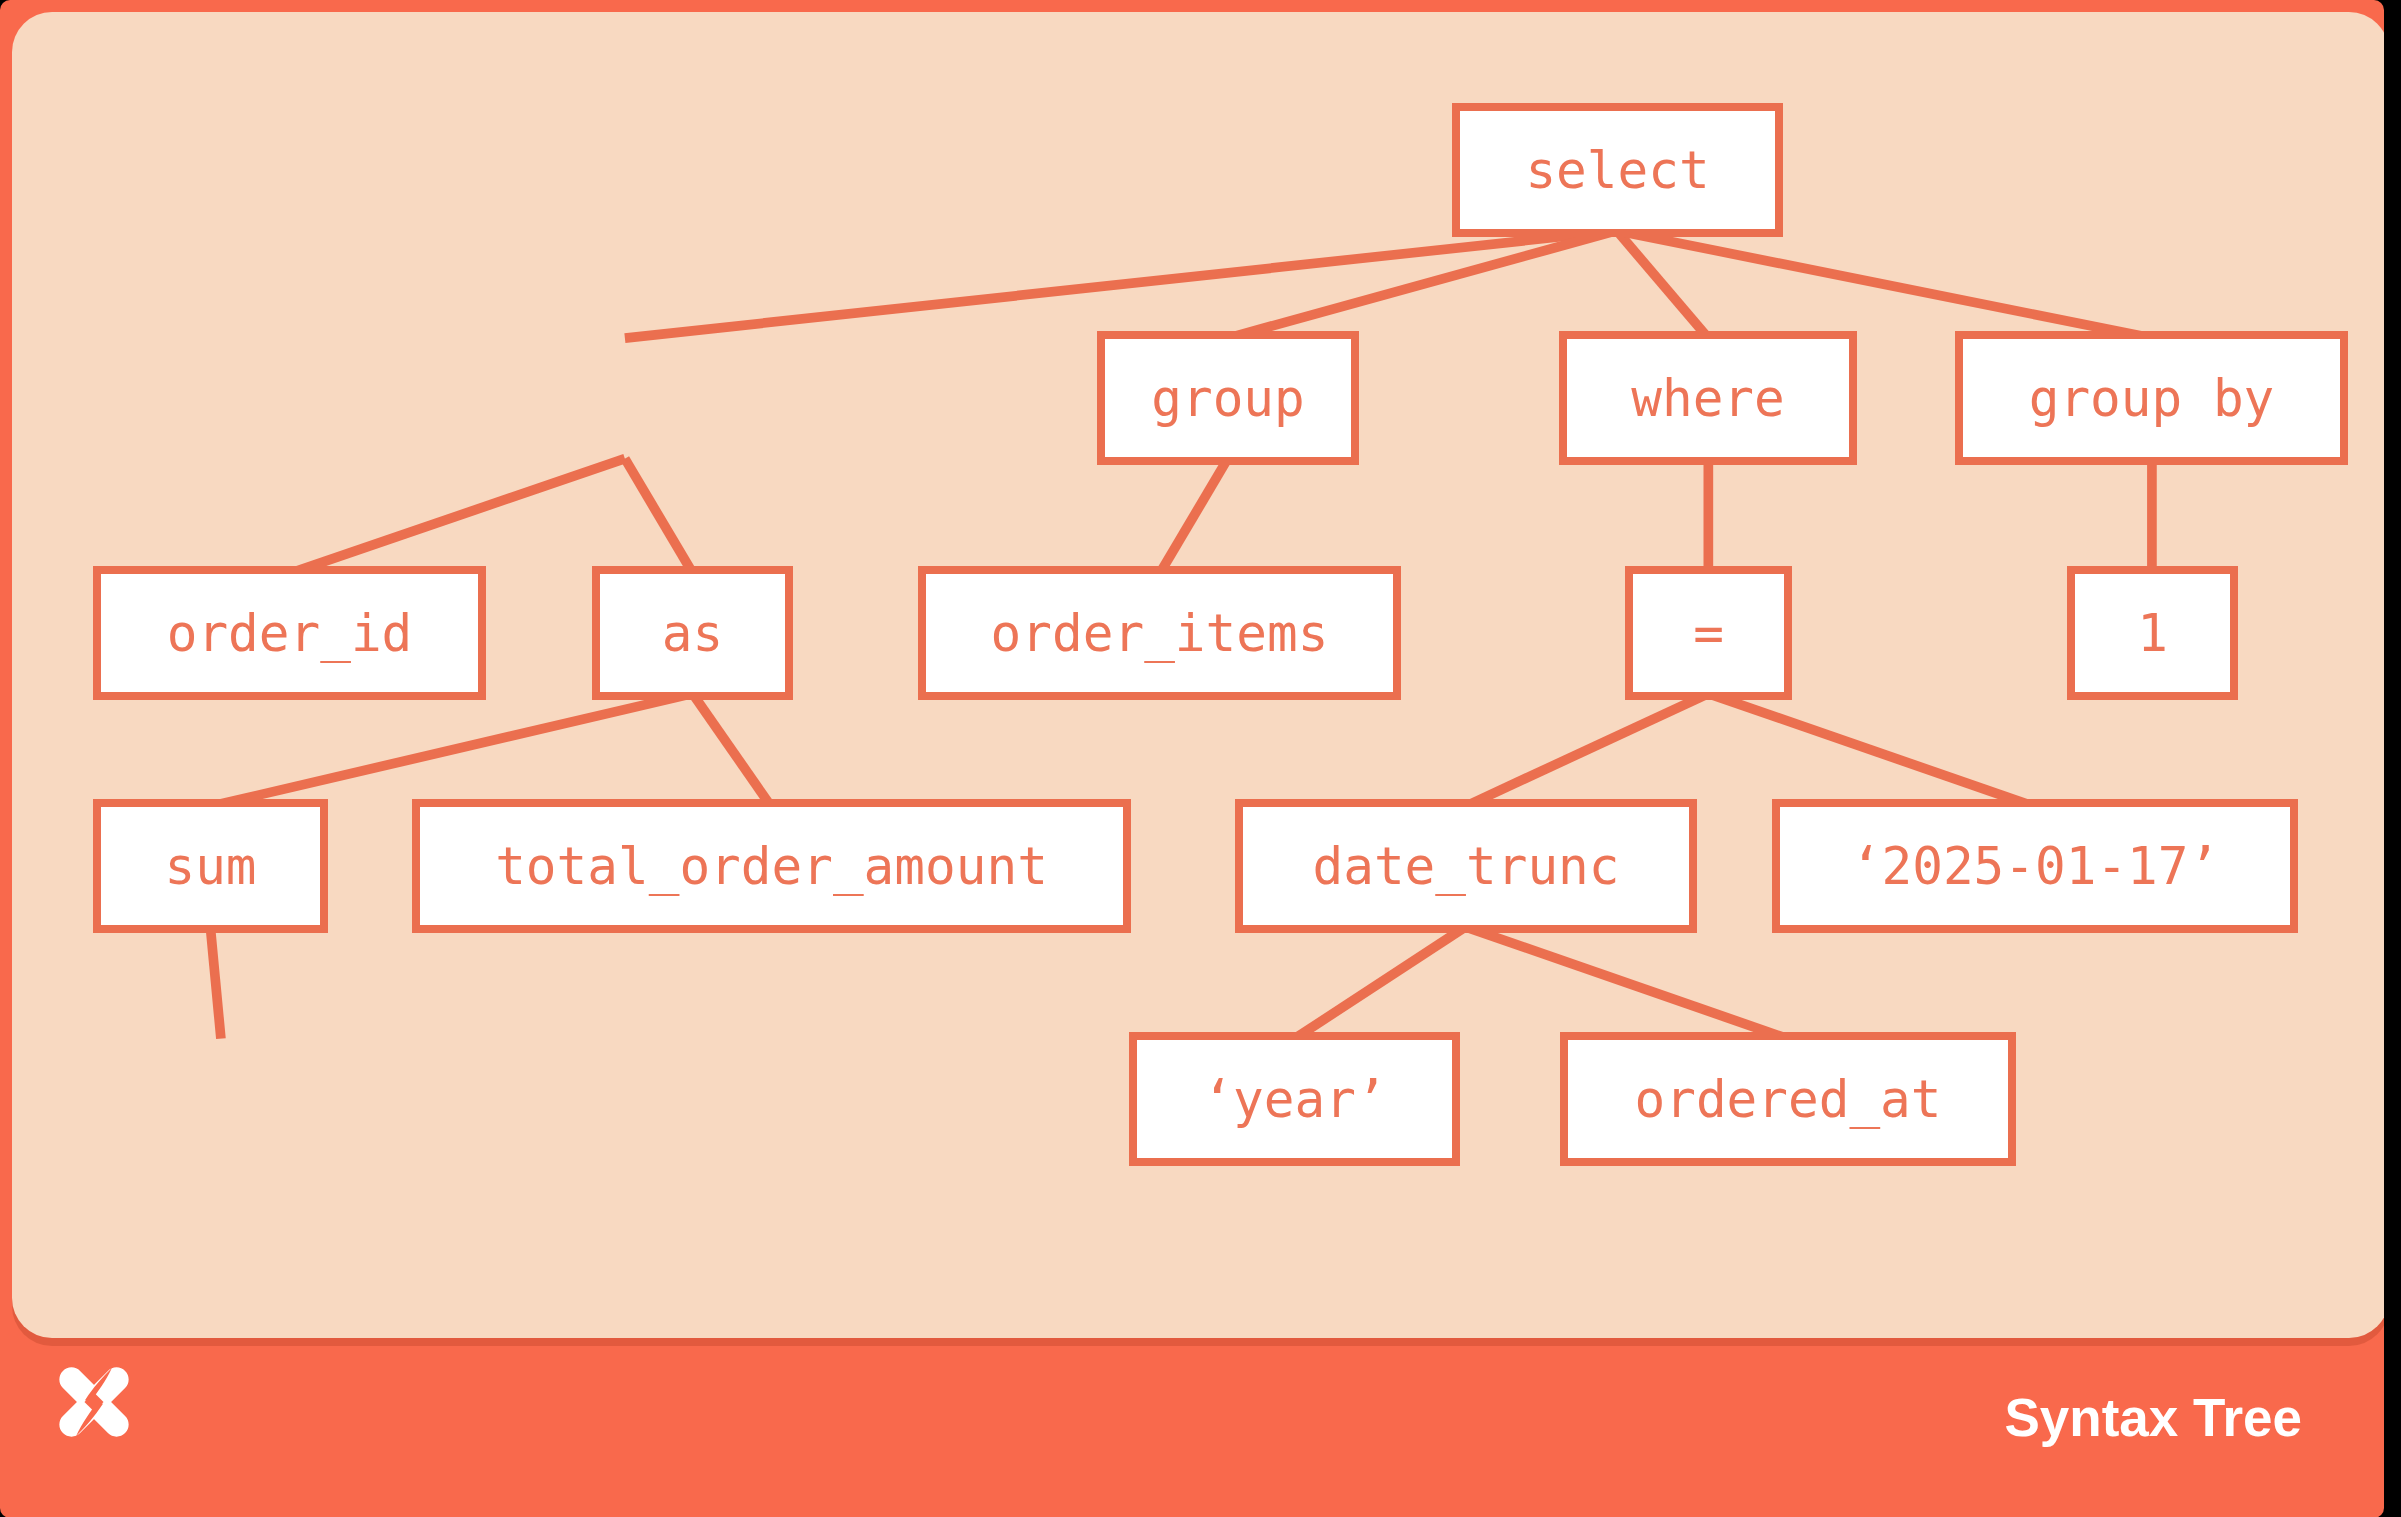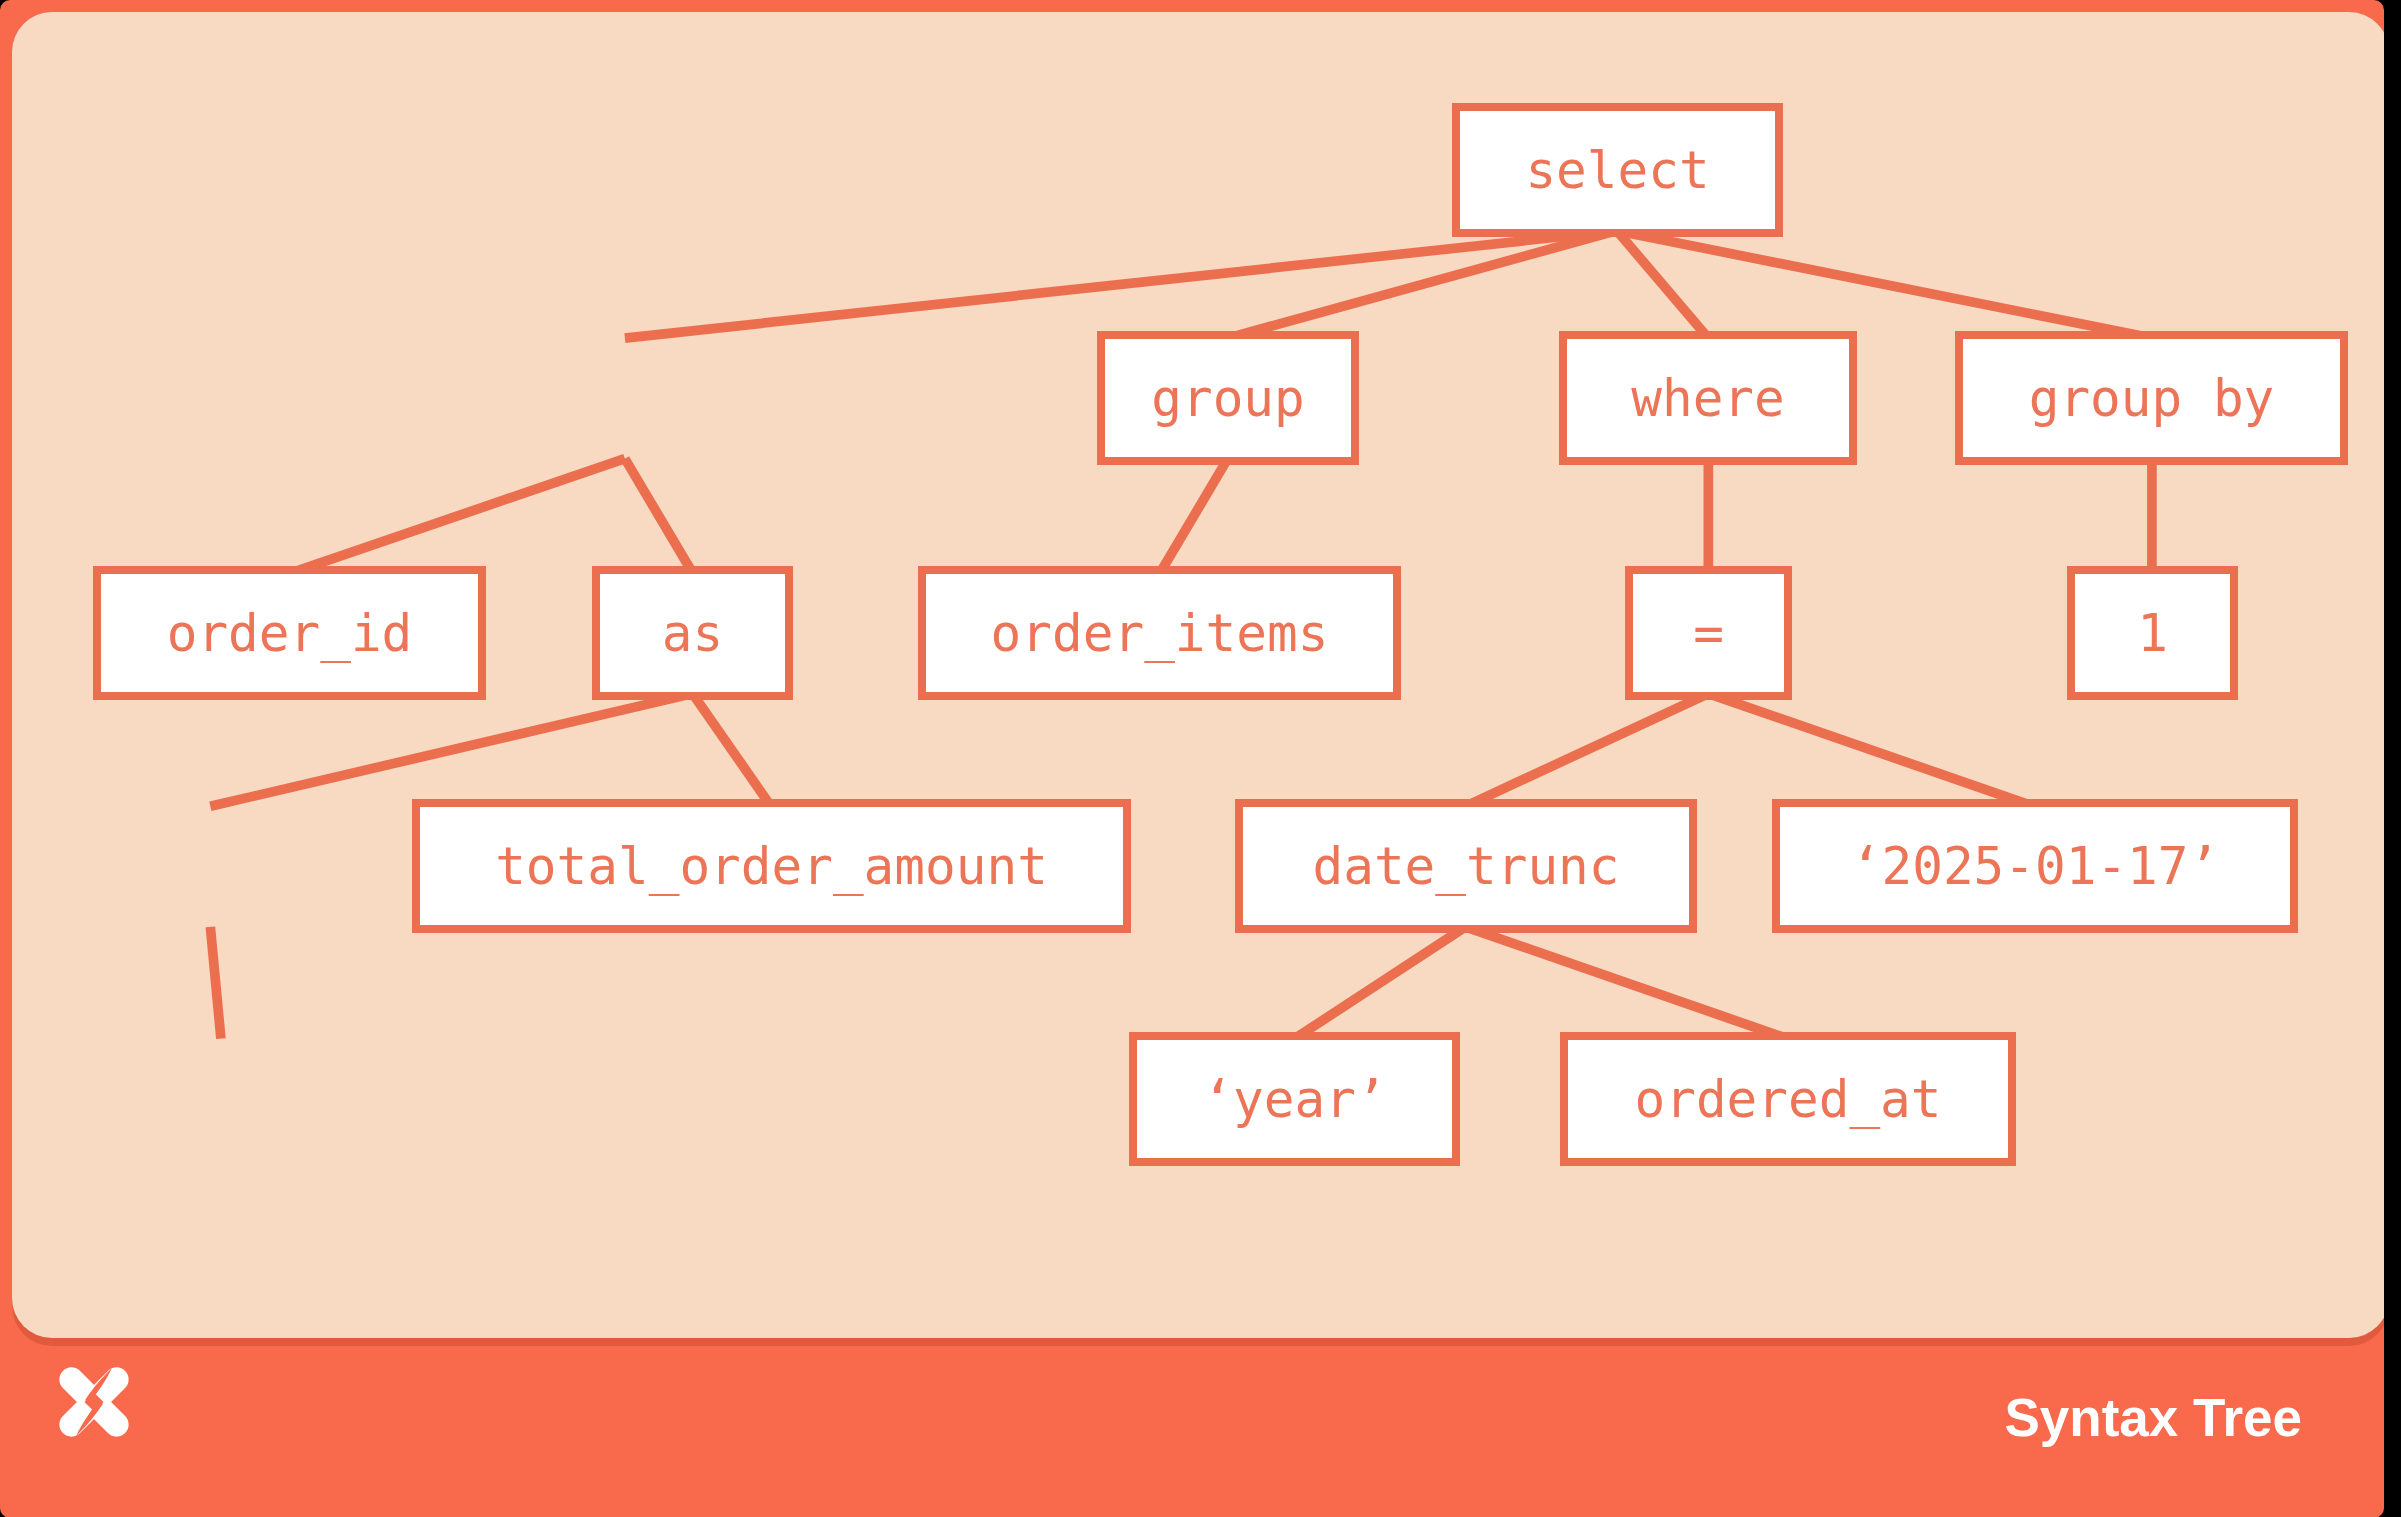--- a/index.html
+++ b/index.html
@@ -100,20 +100,23 @@
   </div>
 
   <div class="node" style="left:1625px;top:566px;width:167px;height:134px">
     <span class="node-label">=</span>
   </div>
 
   <div class="node" style="left:2067px;top:566px;width:171px;height:134px">
     <span class="node-label">1</span>
   </div>
 
+  <div class="node" style="left:93px;top:799px;width:235px;height:134px">
+    <span class="node-label">sum</span>
+  </div>
 
   <div class="node" style="left:412px;top:799px;width:719px;height:134px">
     <span class="node-label">total_order_amount</span>
   </div>
 
   <div class="node" style="left:1235px;top:799px;width:462px;height:134px">
     <span class="node-label">date_trunc</span>
   </div>
 
   <div class="node" style="left:1772px;top:799px;width:526px;height:134px">

